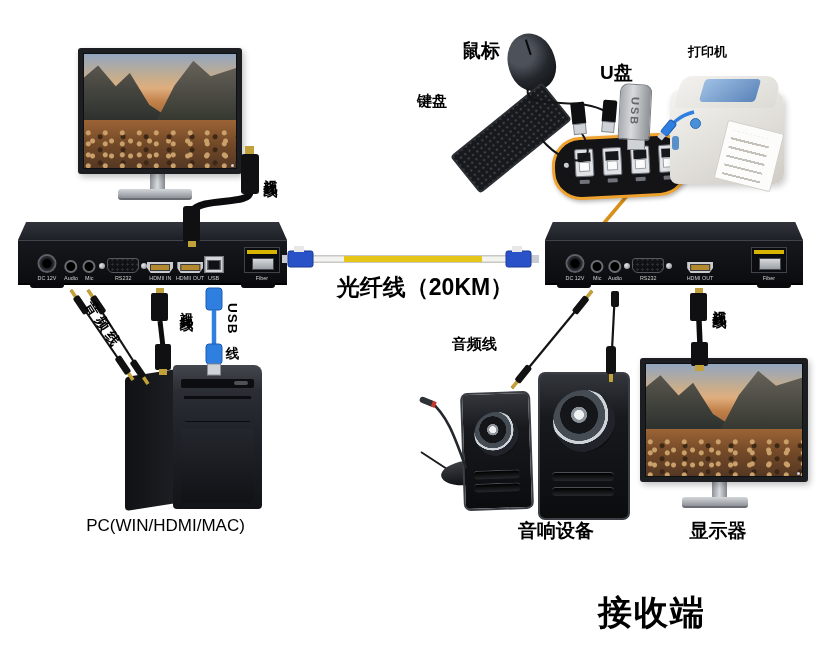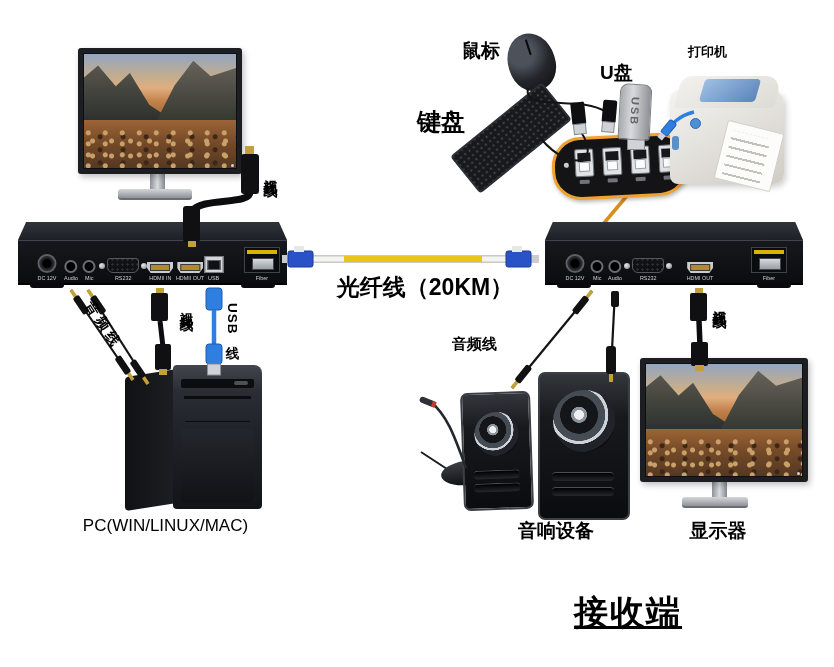--- a/index.html
+++ b/index.html
@@ -394,25 +394,25 @@
           <rect x="13" y="0" width="4" height="6" fill="#c23a2e"></rect>
         </g>
     </g>
   </svg>
 
   <div class="lbl vlbl" style="left:262px;top:167px;font-size:14px;z-index:5;">视频线</div>
   <div class="lbl" style="left:96px;top:298px;font-size:14px;transform:rotate(57deg);transform-origin:left top;letter-spacing:4px;z-index:5;">音频线</div>
   <div class="lbl vlbl" style="left:177px;top:301px;font-size:13.5px;z-index:5;">视频线</div>
   <div class="lbl vlbl" style="left:223px;top:303px;font-size:13.5px;letter-spacing:1px;z-index:5;">USB线</div>
   <div class="lbl" style="left:320px;top:272px;width:210px;text-align:center;font-size:23px;z-index:5;">光纤线（20KM）</div>
-  <div class="lbl" style="left:58px;top:516px;width:215px;text-align:center;font-size:17px;font-weight:500;z-index:5;">PC(WIN/LINUX/MAC)</div>
+  <div class="lbl" style="left:58px;top:516px;width:215px;text-align:center;font-size:17px;font-weight:500;z-index:5;">PC(WIN/HDMI/MAC)</div>
 
   <div class="lbl" style="left:462px;top:38px;font-size:19px;z-index:5;">鼠标</div>
-  <div class="lbl" style="left:417px;top:106px;font-size:24px;z-index:5;">键盘</div>
+  <div class="lbl" style="left:417px;top:92px;font-size:15px;z-index:5;">键盘</div>
   <div class="lbl" style="left:600px;top:60px;font-size:19px;z-index:5;">U盘</div>
   <div class="lbl" style="left:688px;top:43px;font-size:13px;z-index:5;">打印机</div>
   <div class="lbl" style="left:452px;top:335px;font-size:15px;z-index:5;">音频线</div>
   <div class="lbl vlbl" style="left:711px;top:298px;font-size:14px;z-index:5;">视频线</div>
   <div class="lbl" style="left:662px;top:518px;width:112px;text-align:center;font-size:19px;z-index:5;">显示器</div>
   <div class="lbl" style="left:500px;top:518px;width:112px;text-align:center;font-size:19px;z-index:5;">音响设备</div>
-  <div class="caption" style="left:544px;top:590px;width:168px;text-decoration:underline;">接收端</div>
+  <div class="caption" style="left:568px;top:590px;width:168px;">接收端</div>
 
 </div>
 
 </body></html>

